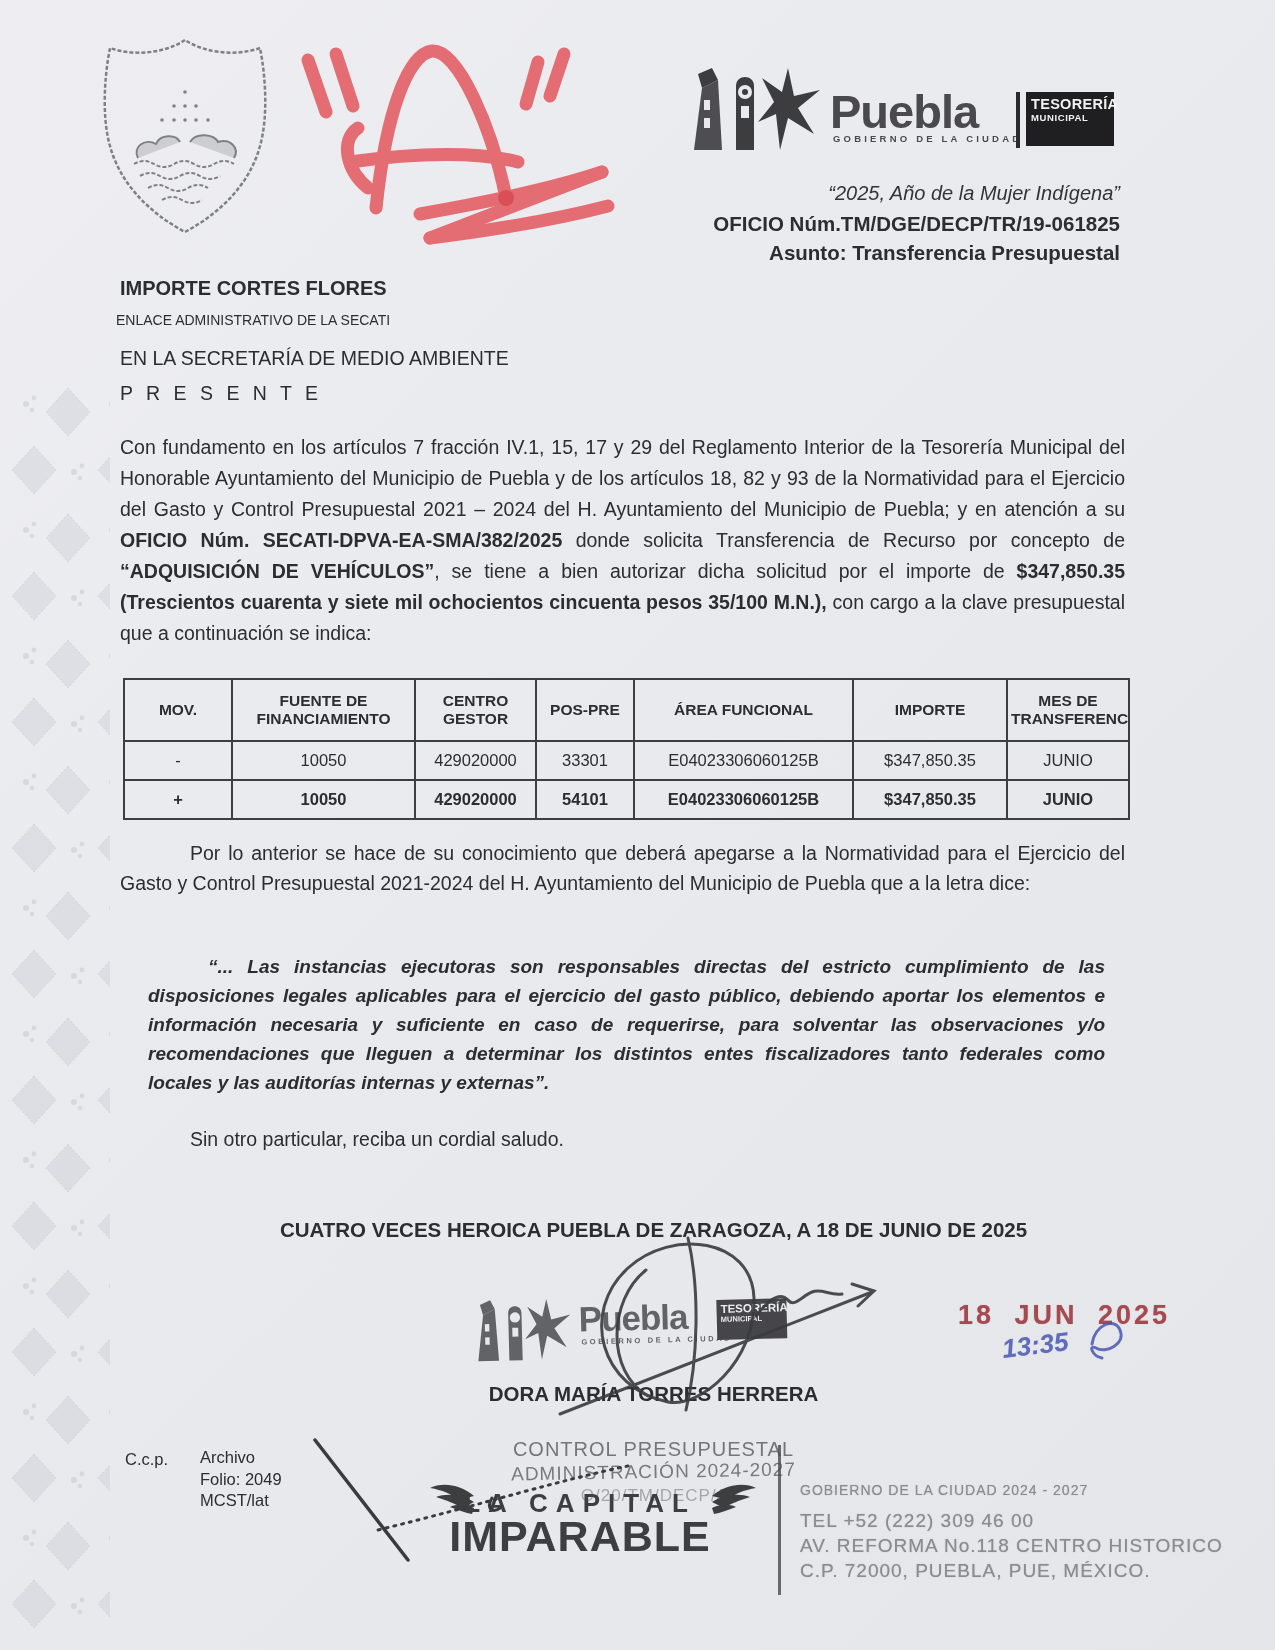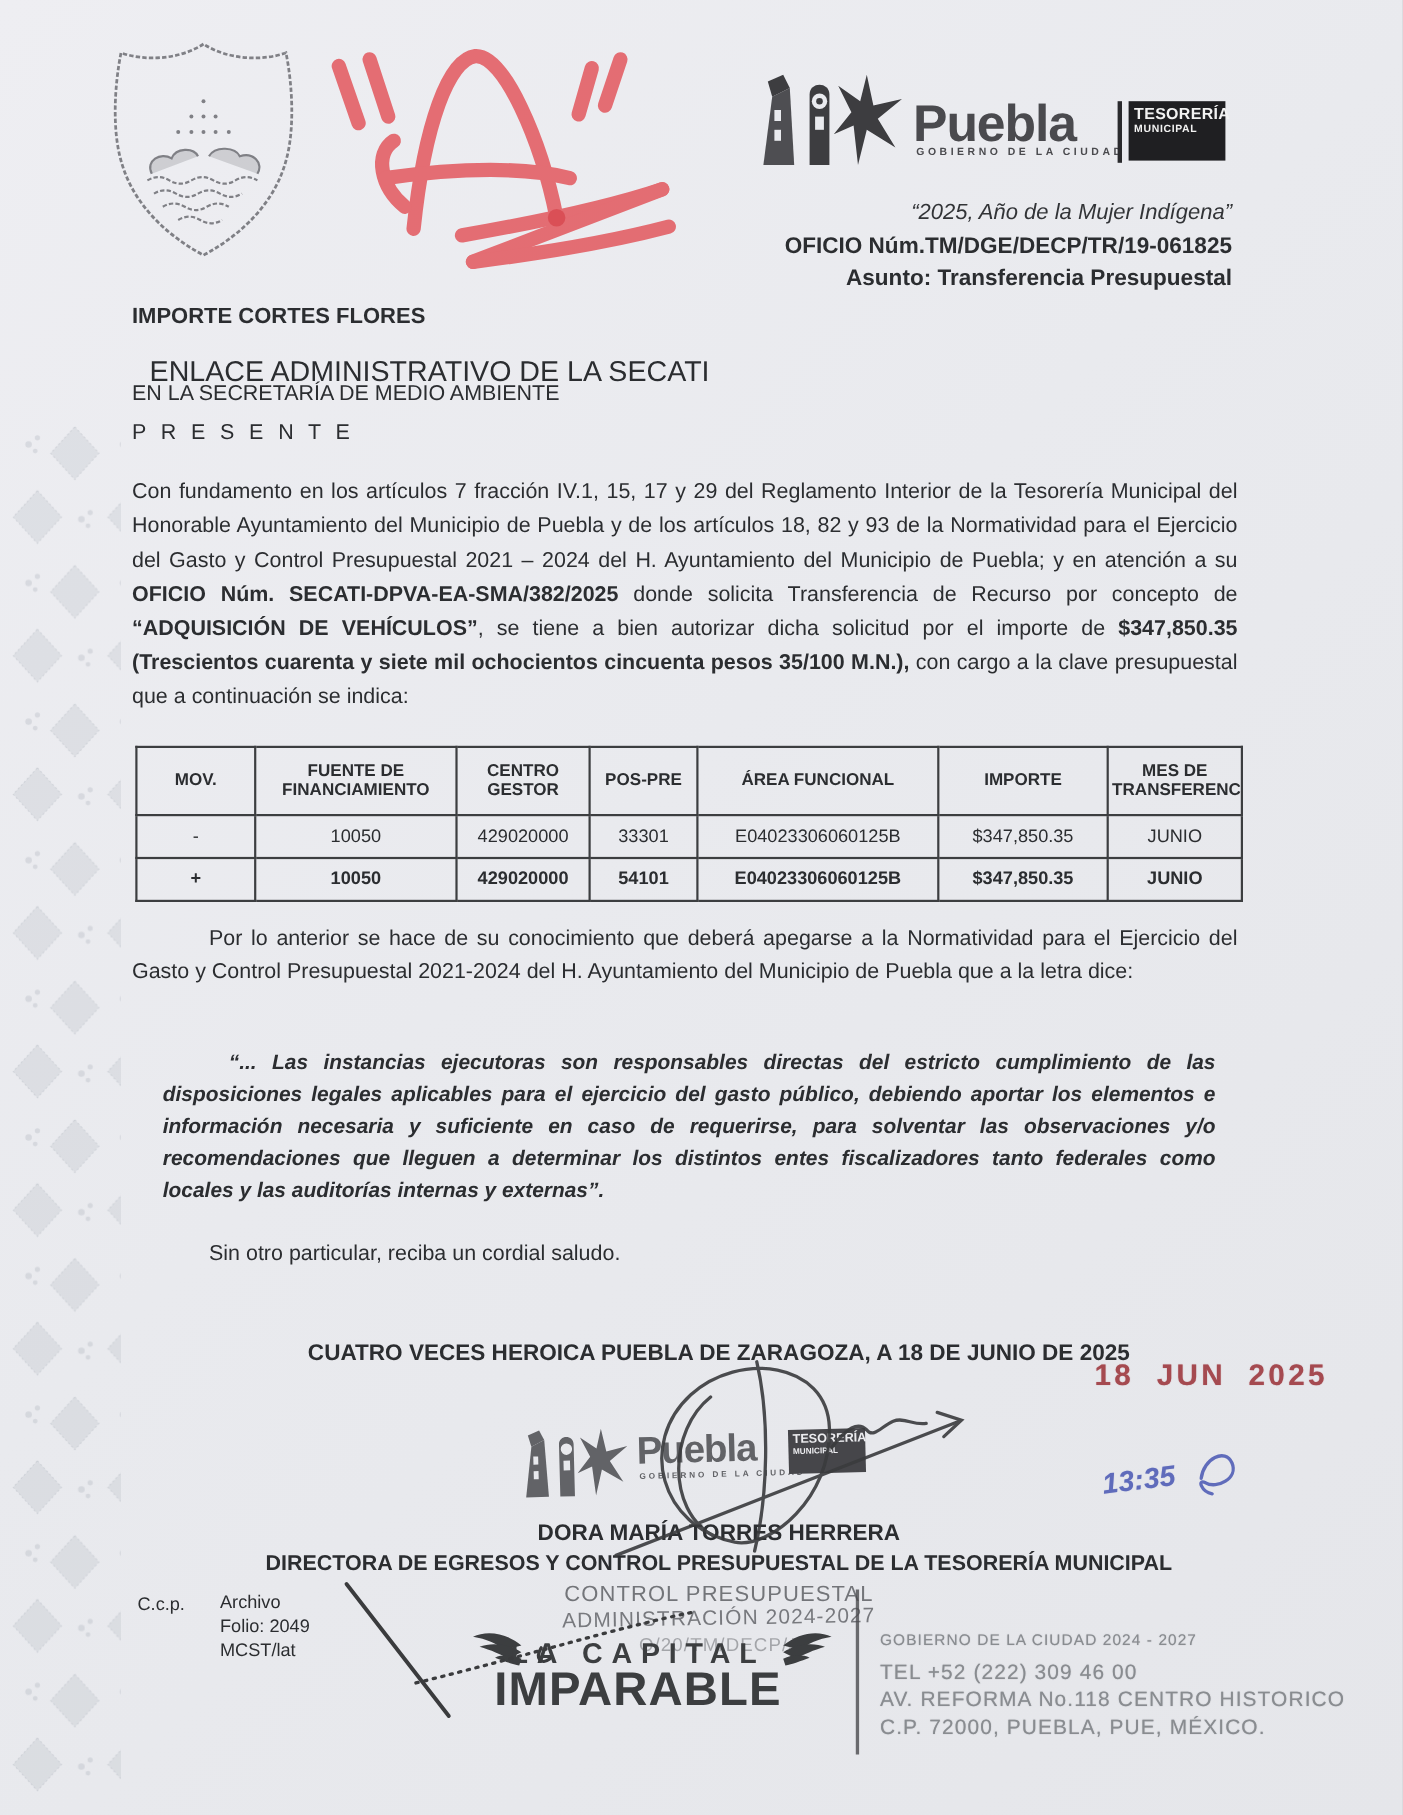--- a/index.html
+++ b/index.html
@@ -111,21 +111,21 @@
   <div class="abs deptbox" style="left:1026px;top:92px;width:88px;height:54px;padding:4px 0 0 5px;box-sizing:border-box;">
     <div style="font-size:14.5px;font-weight:bold;letter-spacing:.3px;">TESORERÍA</div>
     <div style="font-size:9.5px;font-weight:bold;letter-spacing:.6px;">MUNICIPAL</div>
   </div>
 
   <div class="abs rt" style="left:500px;top:182px;width:620px;font-size:20px;font-style:italic;color:#323437;">“2025, Año de la Mujer Indígena”</div>
   <div class="abs rt b" style="left:500px;top:212px;width:620px;font-size:20.5px;">OFICIO Núm.TM/DGE/DECP/TR/19-061825</div>
   <div class="abs rt b" style="left:500px;top:241px;width:620px;font-size:20.5px;">Asunto: Transferencia Presupuestal</div>
 
   <div class="abs b" style="left:120px;top:277px;font-size:20px;">IMPORTE CORTES FLORES</div>
-  <div class="abs" style="left:136px;top:312px;font-size:26px;margin-top:10px;">ENLACE ADMINISTRATIVO DE LA SECATI</div>
+  <div class="abs" style="left:116px;top:312px;font-size:14px;">ENLACE ADMINISTRATIVO DE LA SECATI</div>
   <div class="abs" style="left:120px;top:347px;font-size:19.5px;">EN LA SECRETARÍA DE MEDIO AMBIENTE</div>
   <div class="abs" style="left:120px;top:382px;font-size:19.5px;letter-spacing:4px;">P R E S E N T E</div>
 
   <div class="abs just" style="left:120px;top:432px;width:1005px;font-size:19.5px;line-height:31px;"><span>Con fundamento en los artículos 7 fracción IV.1, 15, 17 y 29 del Reglamento Interior de la Tesorería Municipal del Honorable Ayuntamiento del Municipio de Puebla y de los artículos 18, 82 y 93 de la Normatividad para el Ejercicio del Gasto y Control Presupuestal 2021 – 2024 del H. Ayuntamiento del Municipio de Puebla; y en atención a su </span><b>OFICIO Núm. SECATI-DPVA-EA-SMA/382/2025</b><span> donde solicita Transferencia de Recurso por concepto de </span><b>“ADQUISICIÓN DE VEHÍCULOS”</b><span>, se tiene a bien autorizar dicha solicitud por el importe de </span><b>$347,850.35 (Trescientos cuarenta y siete mil ochocientos cincuenta pesos 35/100 M.N.),</b><span> con cargo a la clave presupuestal que a continuación se indica:</span></div>
 
   <table class="budget abs" style="left:123px;top:678px;width:1005px;">
     <colgroup>
         <col style="width: 108px;">
         <col style="width: 183px;">
         <col style="width: 121px;">
@@ -189,25 +189,24 @@
       </g>
     </svg>
     <div class="abs" style="left:124px;top:10px;font-size:35px;font-weight:bold;color:#4b4c50;letter-spacing:-1px;">Puebla</div>
     <div class="abs" style="left:126px;top:48px;font-size:7.5px;font-weight:bold;color:#4b4c50;letter-spacing:2.6px;">GOBIERNO DE LA CIUDAD</div>
     <div class="abs" style="left:262px;top:14px;width:70px;height:40px;background:#2a2a2e;color:#ededf0;padding:3px 0 0 4px;box-sizing:border-box;">
       <div style="font-size:11.5px;font-weight:bold;">TESORERÍA</div>
       <div style="font-size:7.5px;font-weight:bold;">MUNICIPAL</div>
     </div>
   </div>
 
-  <div class="abs redstamp" style="left:958px;top:1235px;font-size:27px;opacity:.9;margin-left:37px;">18 JUN 2025</div>
+  <div class="abs redstamp" style="left:958px;top:1300px;font-size:27px;opacity:.9;">18 JUN 2025</div>
   <div class="abs bluepen" style="left:1002px;top:1330px;font-size:26px;transform:rotate(-7deg);opacity:.85;">13:35</div>
 
   <div class="abs cwrap b" style="top:1382px;font-size:20.5px;">DORA MARÍA TORRES HERRERA</div>
-  <div class="abs cwrap b" style="top:1410px;font-size:19.5px;">DIRECTORA DE EGRESOS Y CONTROL PRESUPUESTAL DE LA TESORERÍA MUNICIPAL</div>
   <div class="abs cwrap stamptxt" style="top:1438px;font-size:20px;opacity:.78;">CONTROL PRESUPUESTAL</div>
   <div class="abs cwrap stamptxt" style="top:1461px;font-size:19px;opacity:.75;transform:rotate(-1deg);">ADMINISTRACIÓN 2024-2027</div>
   <div class="abs cwrap stamptxt" style="top:1486px;font-size:17px;opacity:.45;">O/20/TM/DECP/J</div>
 
   <div class="abs" style="left:125px;top:1450px;font-size:16.5px;">C.c.p.</div>
   <div class="abs" style="left:200px;top:1448px;font-size:16.5px;">Archivo</div>
   <div class="abs" style="left:200px;top:1470px;font-size:16.5px;">Folio: 2049</div>
   <div class="abs" style="left:200px;top:1491px;font-size:16.5px;">MCST/lat</div>
 
   <svg class="abs" style="left:428px;top:1478px" width="330" height="40" viewBox="0 0 330 40">

